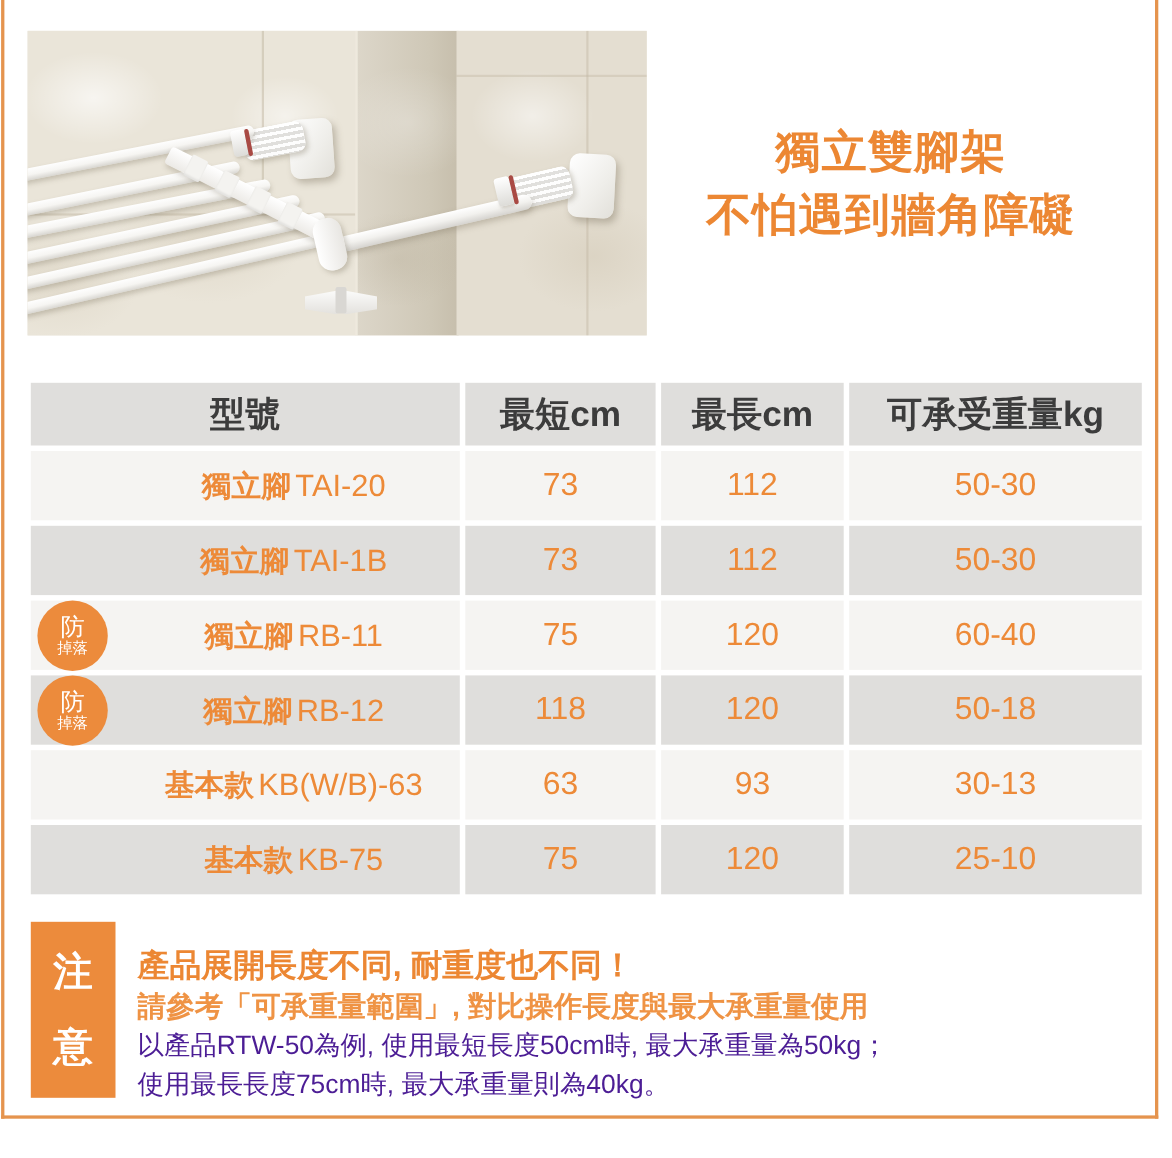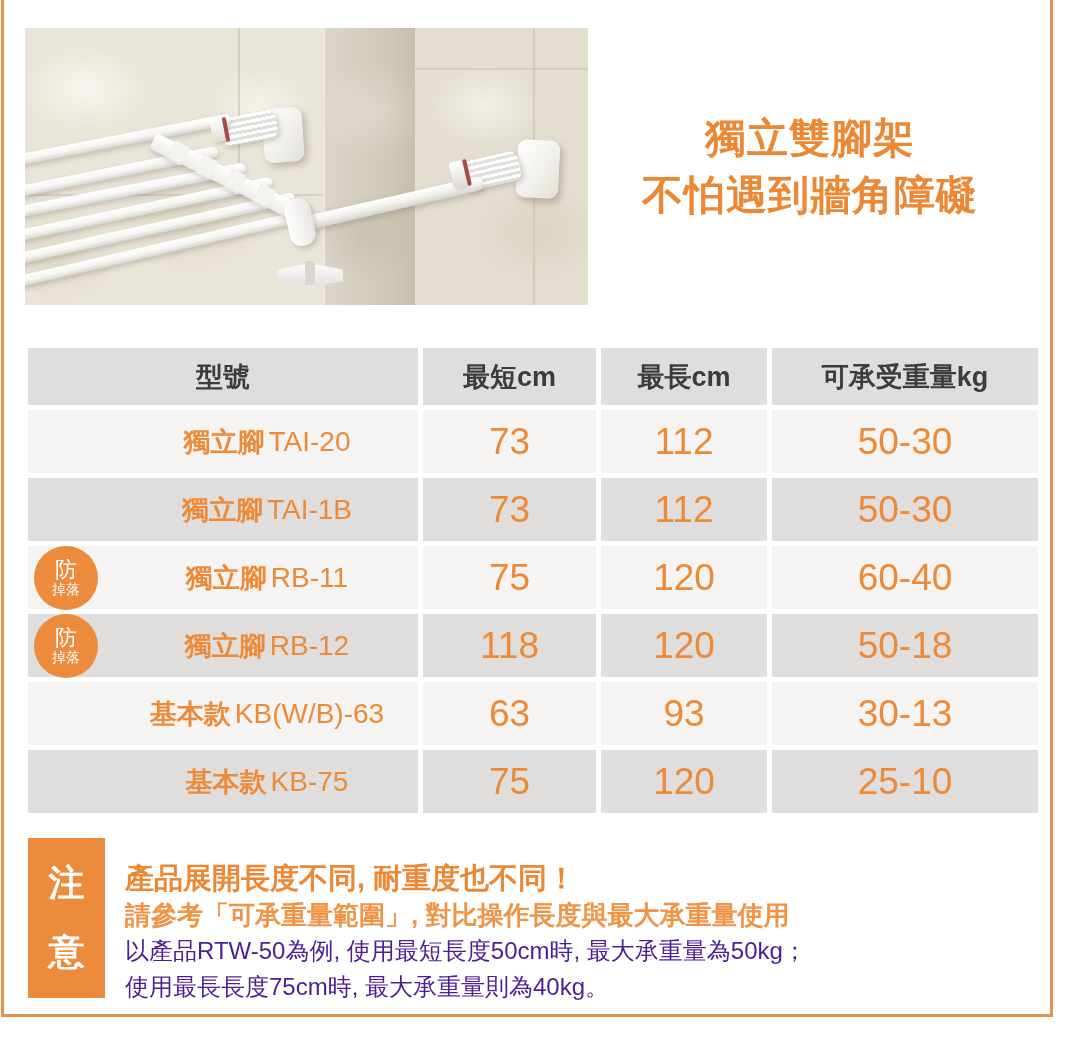--- a/index.html
+++ b/index.html
@@ -83,27 +83,27 @@
   .hub{position:absolute;left:280px;top:233px;width:10px;height:24px;background:#D9D7D3;border-radius:2px;}
 
   
   .headline{position:absolute;left:630px;top:110px;width:360px;text-align:center;
     color:#EC8733;font-weight:bold;font-size:41px;line-height:57px;letter-spacing:1px;}
 
   
   .spec-table{position:absolute;left:28px;top:348px;width:1010px;display:grid;
     grid-template-columns:390px 173px 166px 266px;grid-template-rows:57px repeat(6,63px);gap:5px;}
   .cell{display:flex;align-items:center;justify-content:center;}
-  .head{background:#DFDEDC;color:#3C3C3C;font-weight:bold;font-size:27px;}
+  .head{background:#DFDEDC;color:#3C3C3C;font-weight:bold;font-size:32px;}
   .r-light{background:#F5F4F2;}
   .r-gray{background:#DFDEDC;}
   .model{justify-content:center;padding-left:88px;position:relative;color:#ED8A38;}
   .model .zh{font-weight:bold;font-size:27px;}
   .model .code{font-size:28px;margin-left:4px;}
-  .num{color:#ED8A38;font-size:37px;}
+  .num{color:#ED8A38;font-size:29px;}
   .badge{position:absolute;left:6px;top:50%;transform:translateY(-50%);width:64px;height:64px;
     border-radius:50%;background:#EC8B3C;color:#fff;display:flex;flex-direction:column;
     align-items:center;justify-content:center;line-height:1.08;}
   .badge .b1{font-size:22px;}
   .badge .b2{font-size:14px;}
 
   
   .note-box{position:absolute;left:28px;top:838px;width:77px;height:160px;background:#EC8B3C;
     color:#ffffff;display:flex;flex-direction:column;align-items:center;justify-content:space-evenly;
     font-size:36px;font-weight:bold;}

